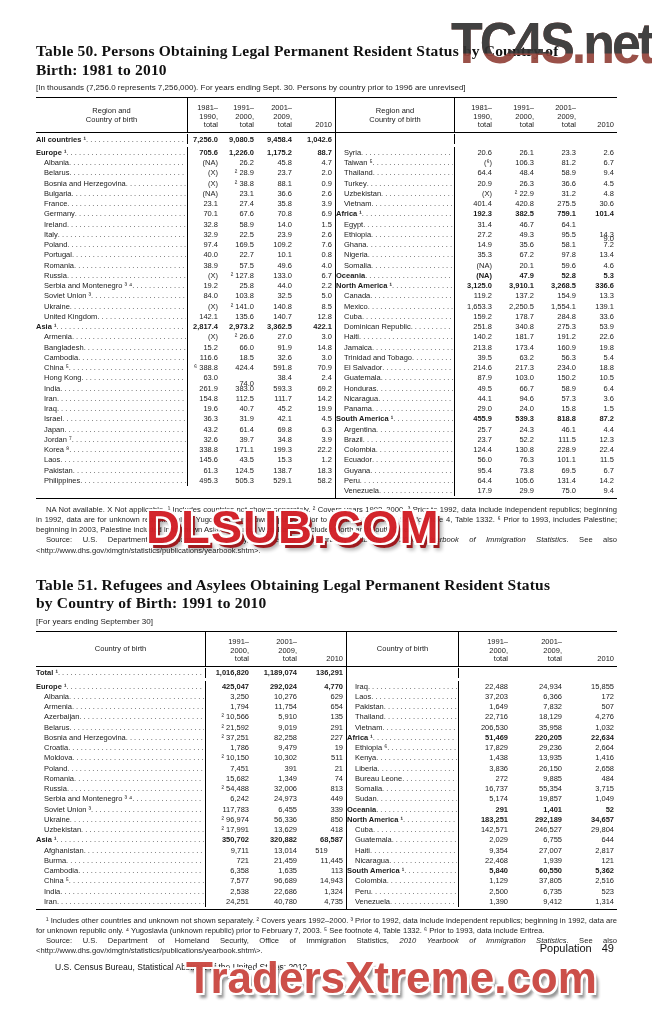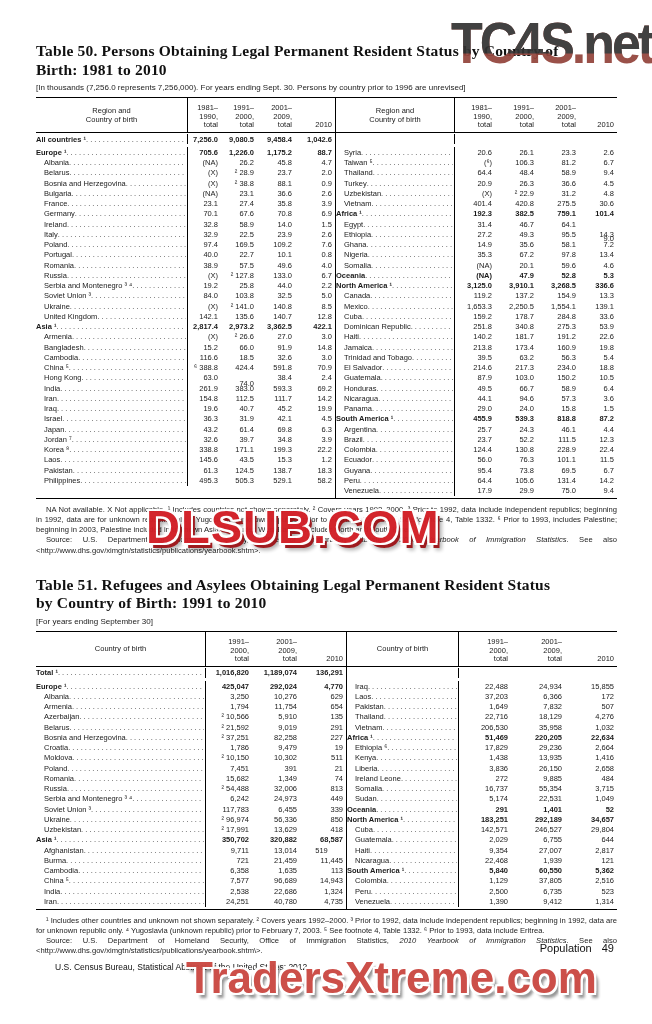--- a/index.html
+++ b/index.html
@@ -1151,21 +1151,21 @@
               <div class="lc">
                 <span class="lt ind">Liberia</span>
                 <span class="dots"></span>
               </div>
               <div class="vc" style="width: 52px;">3,836</div>
               <div class="vc" style="width: 54px;">26,150</div>
               <div class="vc" style="width: 52px;">2,658</div>
             </div>
             <div class="trow">
               <div class="lc">
-                <span class="lt ind">Ireland Leone</span>
+                <span class="lt ind">Bureau Leone</span>
                 <span class="dots"></span>
               </div>
               <div class="vc" style="width: 52px;">272</div>
               <div class="vc" style="width: 54px;">9,885</div>
               <div class="vc" style="width: 52px;">484</div>
             </div>
             <div class="trow">
               <div class="lc">
                 <span class="lt ind">Somalia</span>
                 <span class="dots"></span>
@@ -1173,21 +1173,21 @@
               <div class="vc" style="width: 52px;">16,737</div>
               <div class="vc" style="width: 54px;">55,354</div>
               <div class="vc" style="width: 52px;">3,715</div>
             </div>
             <div class="trow">
               <div class="lc">
                 <span class="lt ind">Sudan</span>
                 <span class="dots"></span>
               </div>
               <div class="vc" style="width: 52px;">5,174</div>
-              <div class="vc" style="width: 54px;">22,531</div>
+              <div class="vc" style="width: 54px;">19,857</div>
               <div class="vc" style="width: 52px;">1,049</div>
             </div>
             <div class="trow b">
               <div class="lc">
                 <span class="lt">Oceania</span>
                 <span class="dots"></span>
               </div>
               <div class="vc" style="width: 52px;">291</div>
               <div class="vc" style="width: 54px;">1,401</div>
               <div class="vc" style="width: 52px;">52</div>

